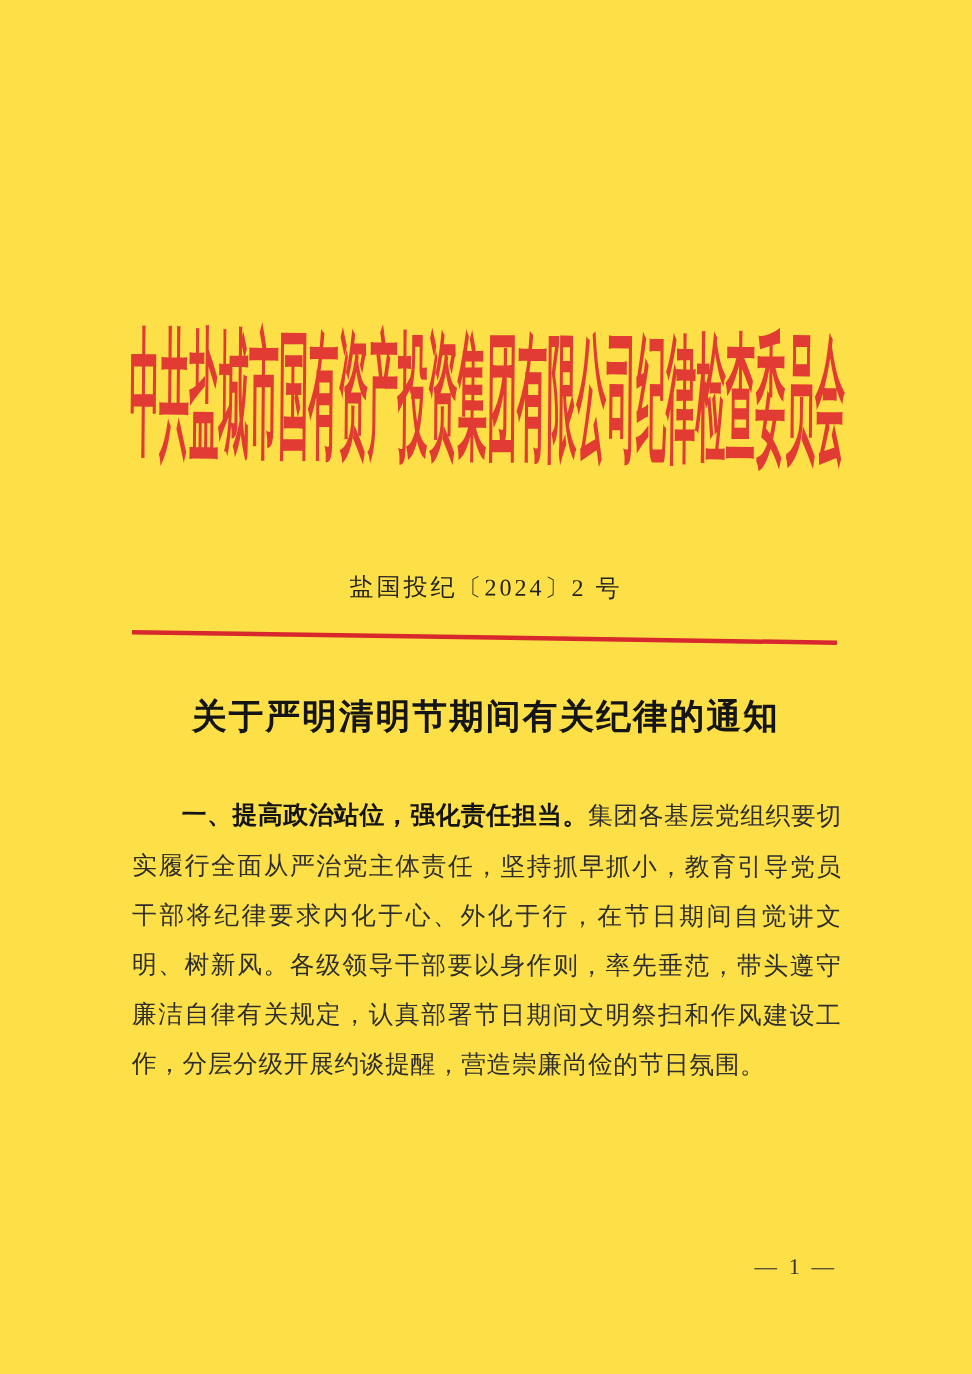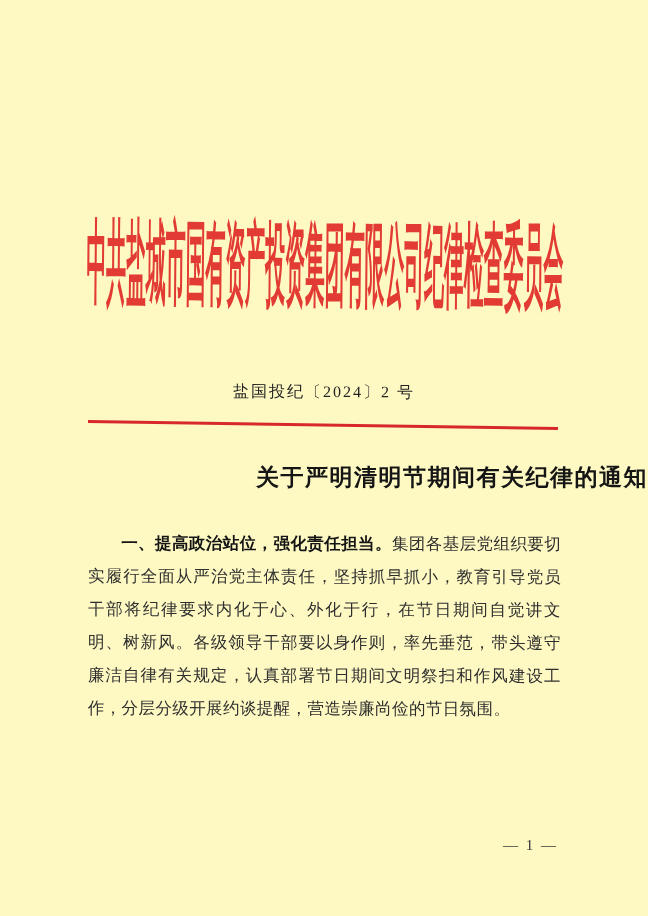--- a/index.html
+++ b/index.html
@@ -8,21 +8,21 @@
     --text-color:#2e2e2e;
   }
   *{margin:0;padding:0;box-sizing:border-box;}
   html,body{background:#ffffff;}
   body{
     width:648px;height:916px;
     font-family:"Liberation Serif","DejaVu Serif",serif;
     position:relative;overflow:hidden;
   }
   .page{
-    position:absolute;inset:0;background:#fef9c3;padding-left:18px;
+    position:absolute;inset:0;background:#fde047;padding-left:18px;
   }
   
   .org-header{
     position:absolute;
     top:217px;
     left:50%;
     width:2200px;
     margin-left:-1100px;
     text-align:center;
     font-size:92px;
@@ -50,21 +50,21 @@
     top:420px;left:88px;
     width:470px;height:3px;
     background:var(--line-red);
     transform:rotate(0.85deg);
     transform-origin:left center;
   }
   
   .doc-title{
     position:absolute;
     top:462px;left:0;right:0;
-    text-align:right;
+    text-align:center;
     font-size:23px;
     font-weight:bold;
     letter-spacing:1.5px;
     color:#151515;
   }
   
   .body-block{
     position:absolute;
     top:527px;left:88px;
     width:473px;

